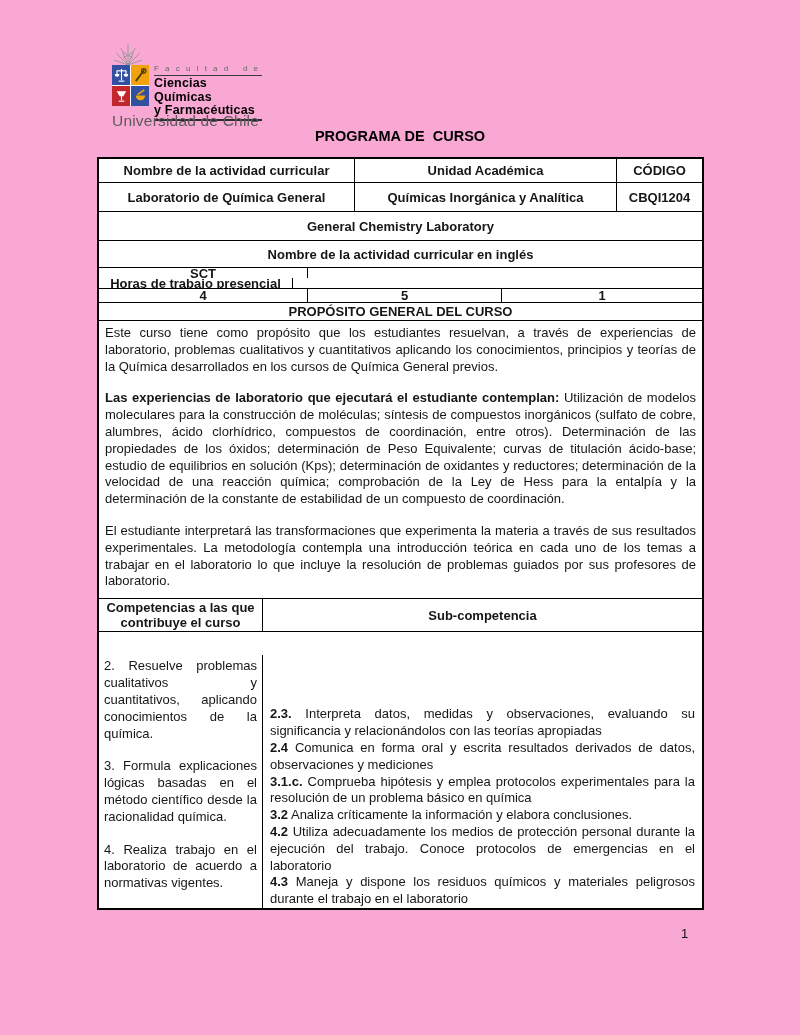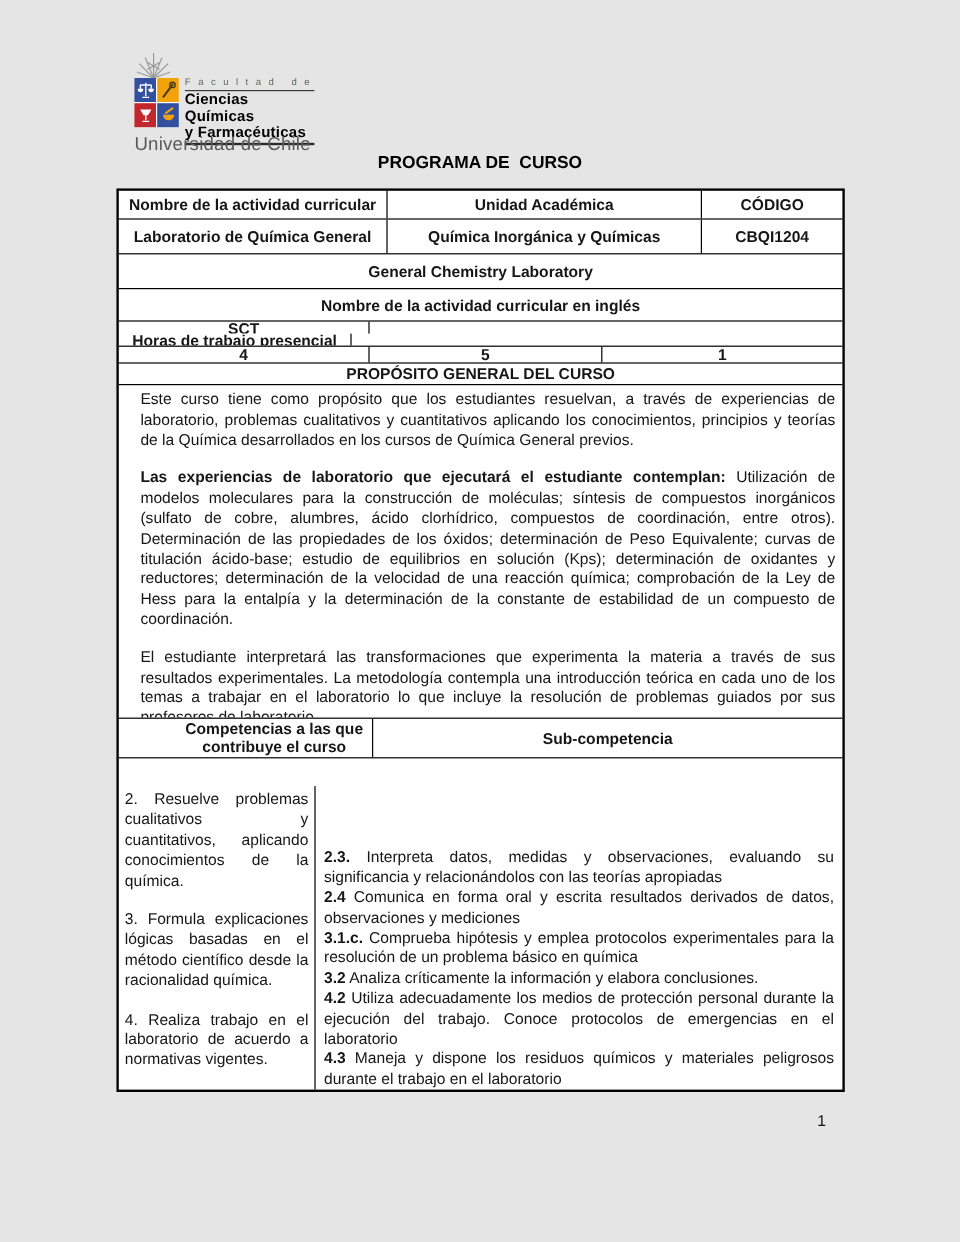--- a/index.html
+++ b/index.html
@@ -4,21 +4,21 @@
 <style>
   * { margin:0; padding:0; box-sizing:border-box; }
   html,body { background:#ffffff; }
   body {
     width:800px; height:1035px;
     font-family:"Liberation Sans", sans-serif;
     color:#161616;
     position:relative;
     overflow:hidden;
   }
-  .page { position:absolute; inset:0; background:#e5e5e5; }
+  .page { position:absolute; inset:0; background:#f9a8d4; }
 
   
   .logo { position:absolute; left:112px; top:44px; width:150px; height:66px; }
   .logo-star { position:absolute; left:2px; top:0; }
   .logo-shield {
     position:absolute; left:0; top:21px; width:37px; height:41px;
     display:grid; grid-template-columns:1fr 1fr; grid-template-rows:1fr 1fr;
     gap:1px; background:#fff;
   }
   .logo-shield .q { display:flex; align-items:center; justify-content:center; overflow:hidden; }
@@ -44,33 +44,33 @@
     border:2px solid #000; background:#fff; font-size:13px;
   }
   .tr { display:flex; border-bottom:1.5px solid #000; }
   .tr:last-child { border-bottom:none;align-items:flex-end; }
   .td { border-right:1.5px solid #000; overflow:hidden; }
   .td:last-child { border-right:none; }
   .cellc { display:flex; align-items:center; justify-content:center; text-align:center; }
   .b { font-weight:bold; }
 
   
-  .w-name { width:224px; } .w-unit { width:262px; } .w-code { flex:1; }
+  .w-name { width:256px; } .w-unit { width:262px; } .w-code { flex:1; }
   
   .w-sct { width:209px; } .w-pres { width:194px; } .w-nopres { flex:1; }
   
   .w-comp { width:164px; } .w-sub { flex:1; }
 
   .h-r1 { height:24px; } .h-r2 { height:29px; } .h-r3 { height:27px; }
   .h-r4 { height:29px; } .h-r5 { height:21px;flex-direction:column; } .h-r6 { height:14px; }
-  .h-r7 { height:18px; } .h-r8 { height:278px; } .h-r9 { height:33px;padding-left:48px; }
+  .h-r7 { height:18px; } .h-r8 { height:278px; } .h-r9 { height:33px; }
   .h-r10 { height:276px; }
 
   .purpose-cell { width:100%; padding:4px 6px 0 6px; text-align:justify; line-height:16.8px; }
-  .purpose-cell p { margin:0 0 15px 12px; }
+  .purpose-cell p { margin:0 0 15px 0; }
   .purpose-cell p:last-child { margin-bottom:0; }
 
   .comp-head { line-height:15.5px; padding:0 2px; }
   .comp-cell { padding:3px 5px 0 5px; text-align:justify; line-height:16.8px; }
   .comp-cell p { margin:0 0 16px 0; }
   .sub-cell { padding:3px 7px 0 7px; text-align:justify; line-height:16.8px; }
   .sub-cell p { margin:0; }
 
   .page-number { position:absolute; left:681px; top:926px; font-size:13px; color:#111; }
 </style>
@@ -142,21 +142,21 @@
   <div class="doc-table">
 
     <div class="tr h-r1">
       <div class="td cellc b w-name">Nombre de la actividad curricular</div>
       <div class="td cellc b w-unit">Unidad Académica</div>
       <div class="td cellc b w-code">CÓDIGO</div>
     </div>
 
     <div class="tr h-r2">
       <div class="td cellc b w-name">Laboratorio de Química General</div>
-      <div class="td cellc b w-unit">Química Inorgánica y Químicas</div>
+      <div class="td cellc b w-unit">Químicas Inorgánica y Analítica</div>
       <div class="td cellc b w-code">CBQI1204</div>
     </div>
 
     <div class="tr h-r4">
       <div class="td cellc b" style="width:100%">General Chemistry Laboratory</div>
     </div>
 
     <div class="tr h-r3">
       <div class="td cellc b" style="width:100%">Nombre de la actividad curricular en inglés</div>
     </div>

